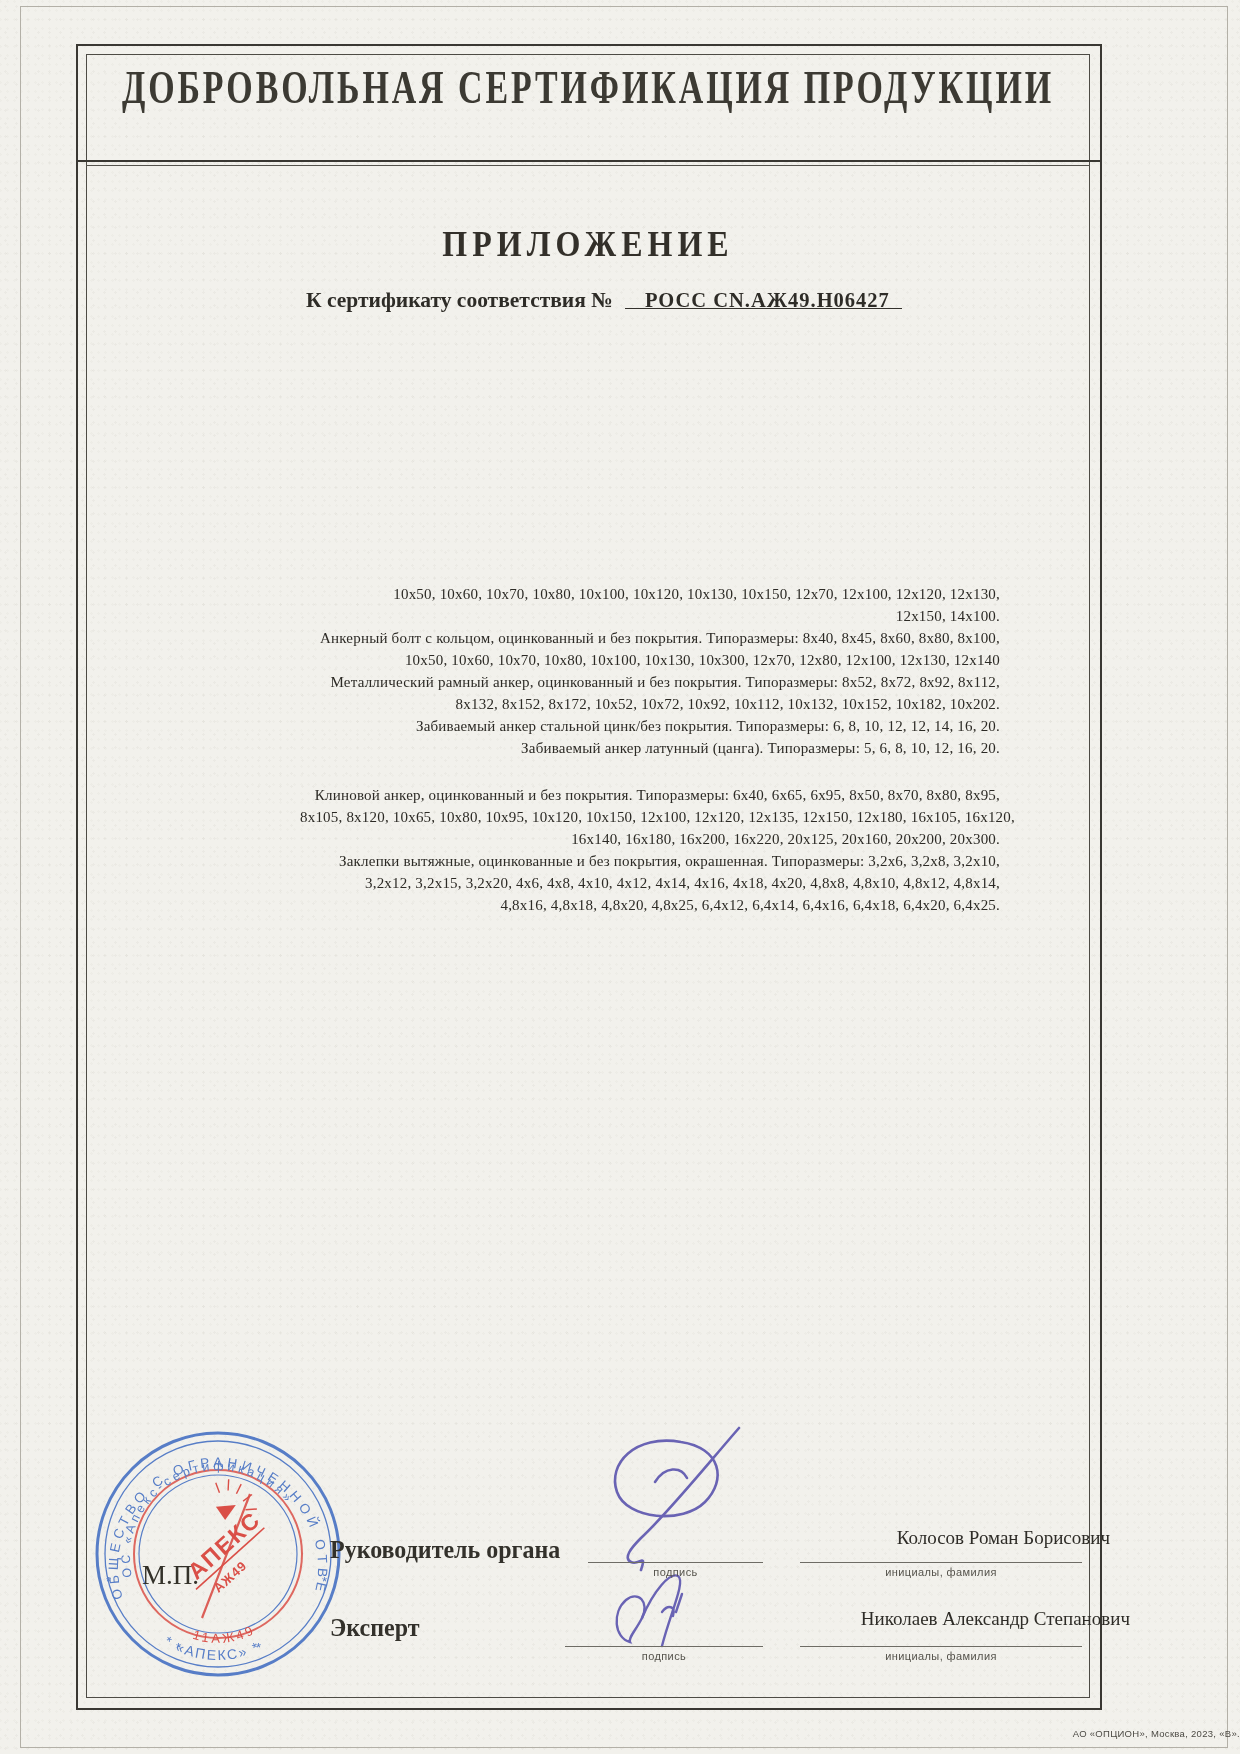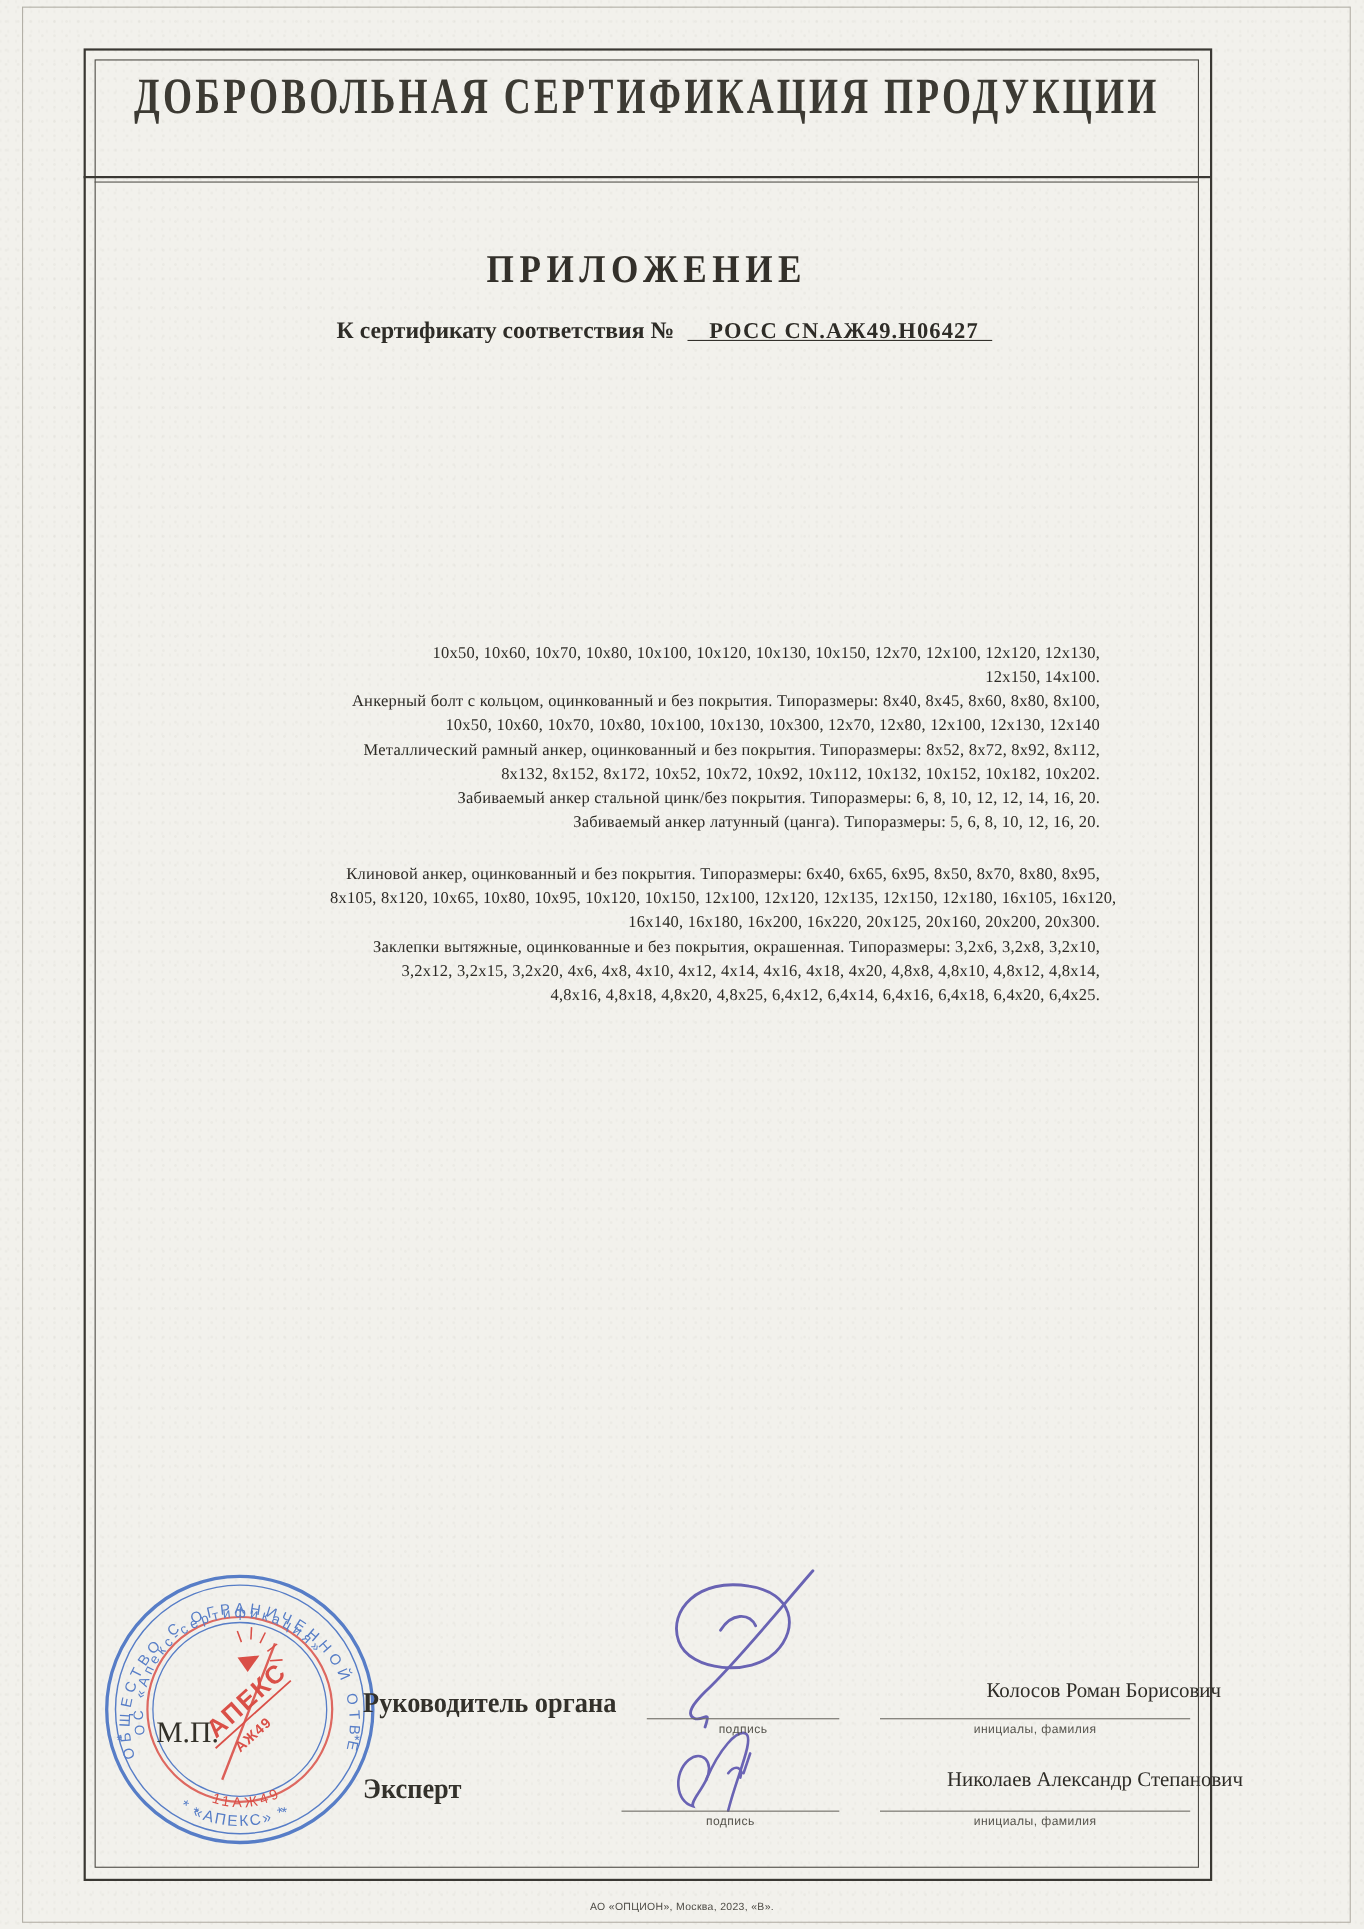--- a/index.html
+++ b/index.html
@@ -65,21 +65,21 @@
 
   .fio{position:absolute;font-size:19px;color:#2e2c27;text-align:right;white-space:nowrap;}
   .fio1{left:770px;top:1527px;width:340px;}
   .fio2{left:750px;top:1608px;width:380px;}
 
   .sig-svg{position:absolute;}
   .sig1{left:583px;top:1420px;}
   .sig2{left:598px;top:1566px;}
 
   .stamp{position:absolute;left:84px;top:1420px;opacity:.92;}
-  .footer{position:absolute;left:0;top:1728px;width:1240px;text-align:center;
+  .footer{position:absolute;left:0;top:1728px;width:1240px;text-align:right;
     font-family:"Liberation Sans",sans-serif;font-size:9.5px;color:#4c4a44;letter-spacing:.3px;}
 </style>
 </head>
 <body>
 
 <div class="page">
 
   <div class="scan-edge"></div>
   <div class="frame-outer"></div>
   <div class="frame-inner"></div>

